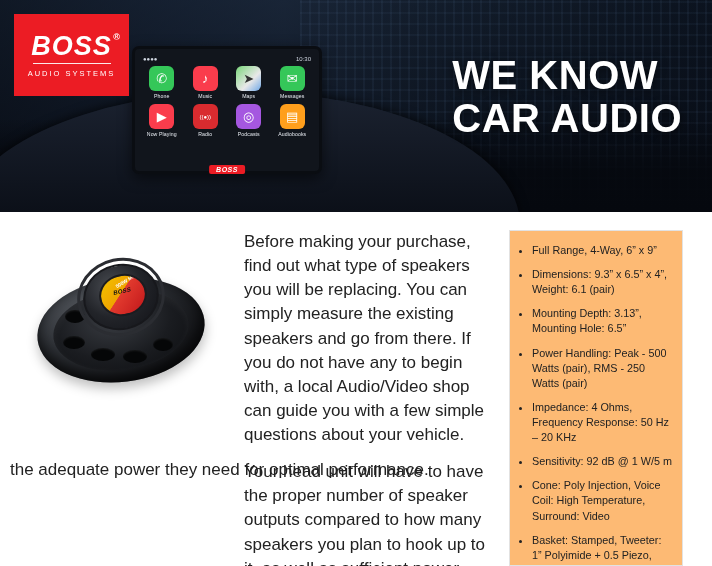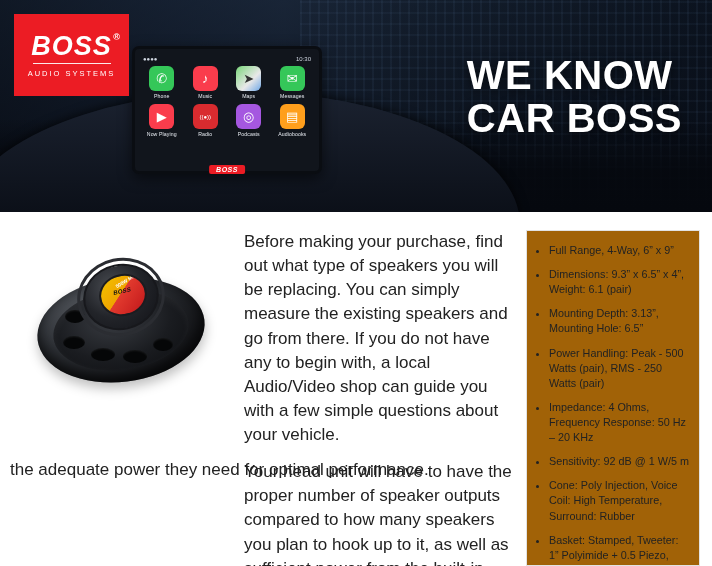--- a/index.html
+++ b/index.html
@@ -318,22 +318,22 @@
     line-height: 1.42;
     color: #222;
   }
 
   
   .spec-col {
     flex: 0 0 174px;
     width: 174px;
     align-self: stretch;
     margin-left: 8px;
-    margin-right: 2px;
-    background: #a16207;
+    margin-right: 19px;
+    background: #fdba74;
     border: 1px solid #e2e2e2;
     padding: 12px 10px 14px 6px;
   }
   .spec-list {
     margin: 0;
     padding: 0 0 0 16px;
     list-style: disc;
     font-size: 10.8px;
     line-height: 1.4;
     color: #222;
@@ -396,21 +396,21 @@
       <div class="hu-app">
         <div class="hu-ico ico-books">▤</div>
         <div class="hu-label">Audiobooks</div>
       </div>
     </div>
     <div class="boss-badge">BOSS</div>
   </div>
 
   <div class="hero-headline">
     <div>WE KNOW</div>
-    <div>CAR BOSS</div>
+    <div>CAR AUDIO</div>
   </div>
 </div>
 
 <div class="content">
 
   <div class="speaker-col">
     <div class="speaker">
       <div class="spk-body"></div>
       <div class="spk-basket"></div>
       <div class="spk-hole" style="left:34px;  top:54px;  width:20px; height:13px;"></div>
@@ -433,19 +433,19 @@
   </div>
 
   <div class="spec-col">
     <ul class="spec-list">
       <li>Full Range, 4-Way, 6” x 9”</li>
       <li>Dimensions: 9.3” x 6.5” x 4”, Weight: 6.1 (pair)</li>
       <li>Mounting Depth: 3.13”, Mounting Hole: 6.5”</li>
       <li>Power Handling: Peak - 500 Watts (pair), RMS - 250 Watts (pair)</li>
       <li>Impedance: 4 Ohms, Frequency Response: 50 Hz – 20 KHz</li>
       <li>Sensitivity: 92 dB @ 1 W/5 m</li>
-      <li>Cone: Poly Injection, Voice Coil: High Temperature, Surround: Rubber</li>
+      <li>Cone: Poly Injection, Voice Coil: High Temperature, Surround: Video</li>
       <li>Basket: Stamped, Tweeter: 1” Polyimide + 0.5 Piezo, Midrange: 2.5” Polyimide Cone</li>
     </ul>
   </div>
 </div>
 
 <div class="text-overflow">the adequate power they need for optimal performance.</div>
 
 </body></html>

